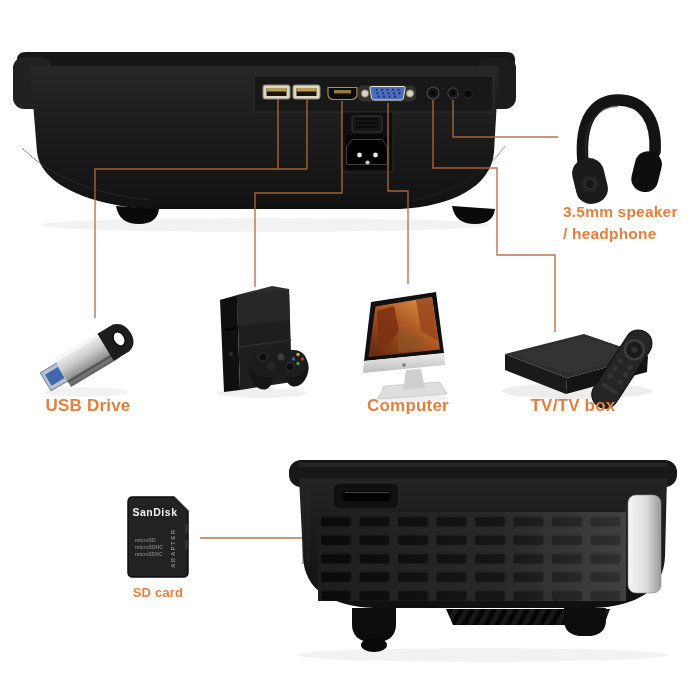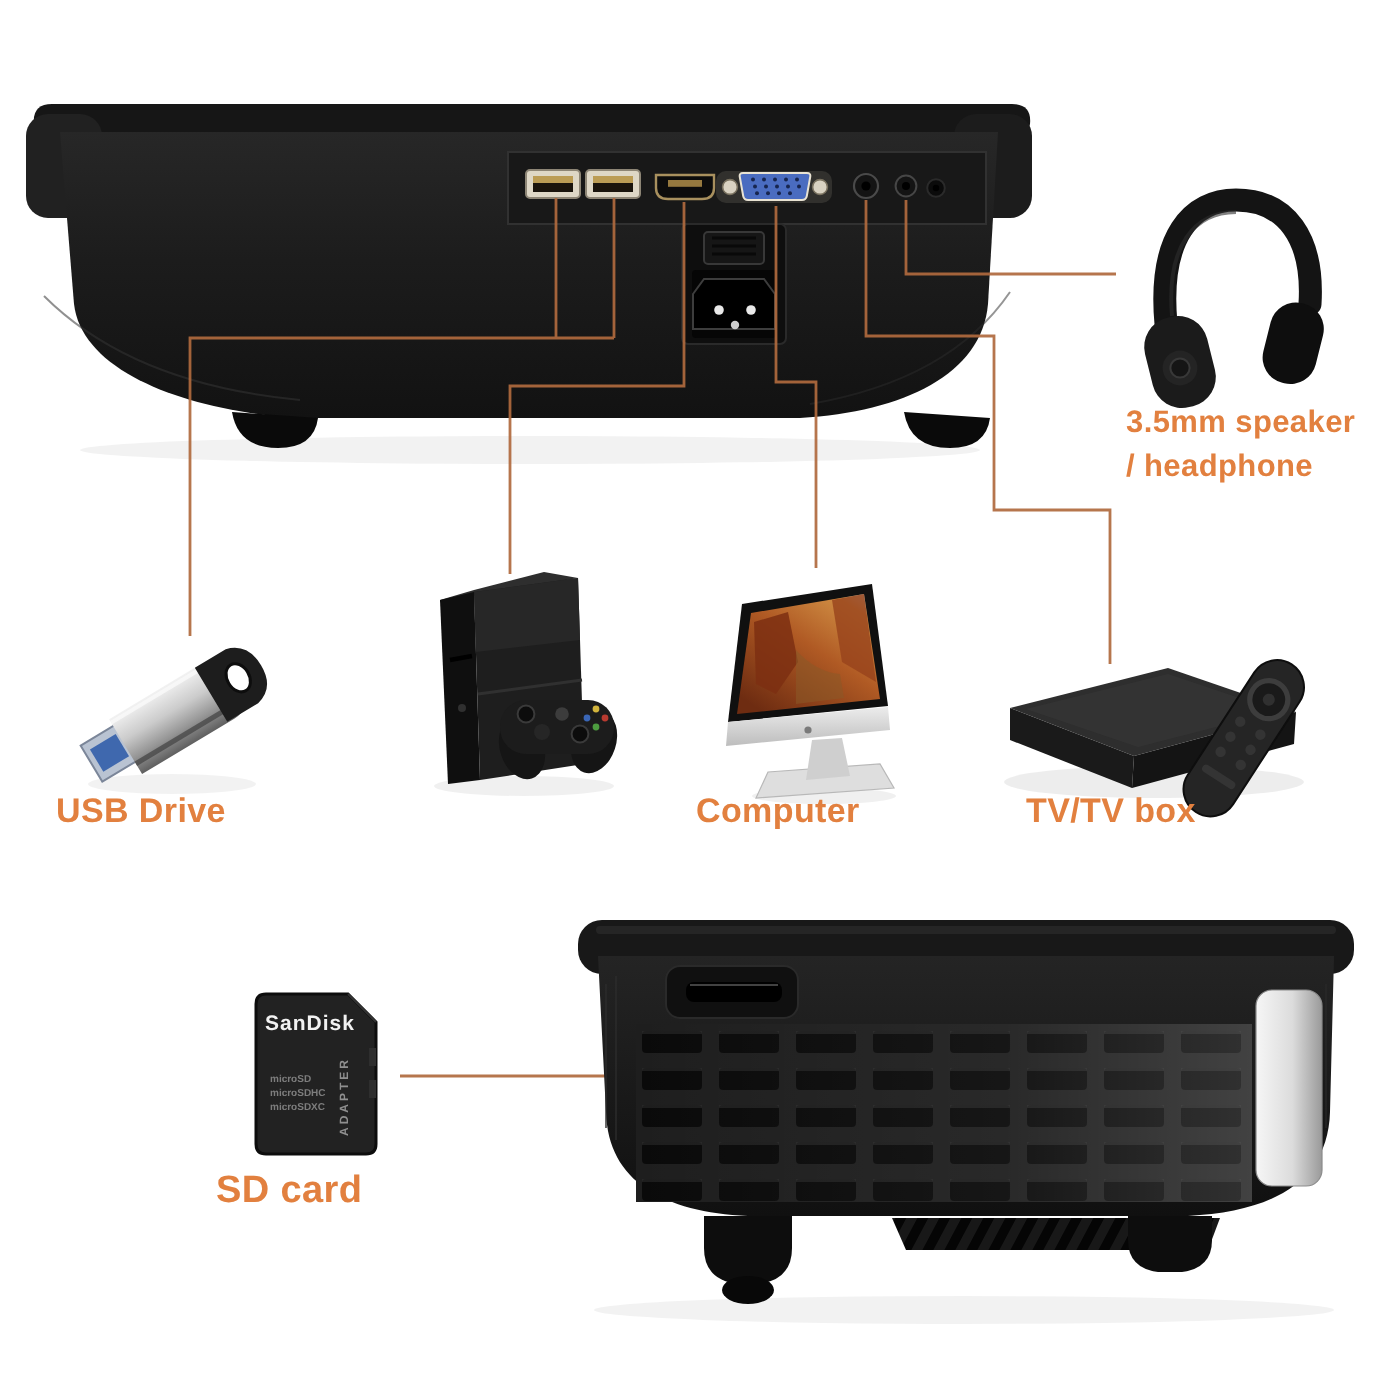--- a/index.html
+++ b/index.html
@@ -1,26 +1,26 @@
 <!DOCTYPE html>
 <html style="--label-color: #e2803f; --bg: #ffffff;"><head>
 <meta charset="utf-8">
 <style>
   html,body{margin:0;padding:0;background:#fff;}
   .stage{position:relative;width:700px;height:700px;background:var(--bg,#ffffff);overflow:hidden;
          font-family:"Liberation Sans",sans-serif;}
   .stage svg{position:absolute;left:0;top:0;}
   .label{position:absolute;font-weight:700;color:var(--label-color,#e2803f);font-size:17px;
-         text-align:left;letter-spacing:.2px;}
+         text-align:center;letter-spacing:.2px;}
   .lbl-usb{left:28px;top:396px;width:120px;}
   .lbl-game{left:198px;top:396px;width:120px;}
   .lbl-computer{left:348px;top:396px;width:120px;}
   .lbl-tv{left:513px;top:396px;width:120px;}
   .lbl-hp{left:563px;top:201px;width:150px;text-align:left;font-size:15.5px;line-height:22px;}
-  .lbl-sd{left:108px;top:585px;width:100px;font-size:19px;}
+  .lbl-sd{left:108px;top:585px;width:100px;font-size:13px;}
   .sandisk-brand{position:absolute;left:129px;top:506px;width:52px;text-align:center;color:#f2f2f2;
          font-size:10.5px;font-weight:700;font-family:Liberation Sans, sans-serif;letter-spacing:.5px;}
   .sd-types{position:absolute;left:135px;top:537px;color:#7d7d7d;font-size:5px;line-height:7px;font-weight:700;}
   .sd-adapter{position:absolute;left:170px;top:568px;color:#8f8f8f;font-size:6px;font-weight:700;
          letter-spacing:1.5px;transform:rotate(-90deg);transform-origin:0 0;width:42px;}
 </style>
 </head>
 <body>
 
 <div class="stage">

